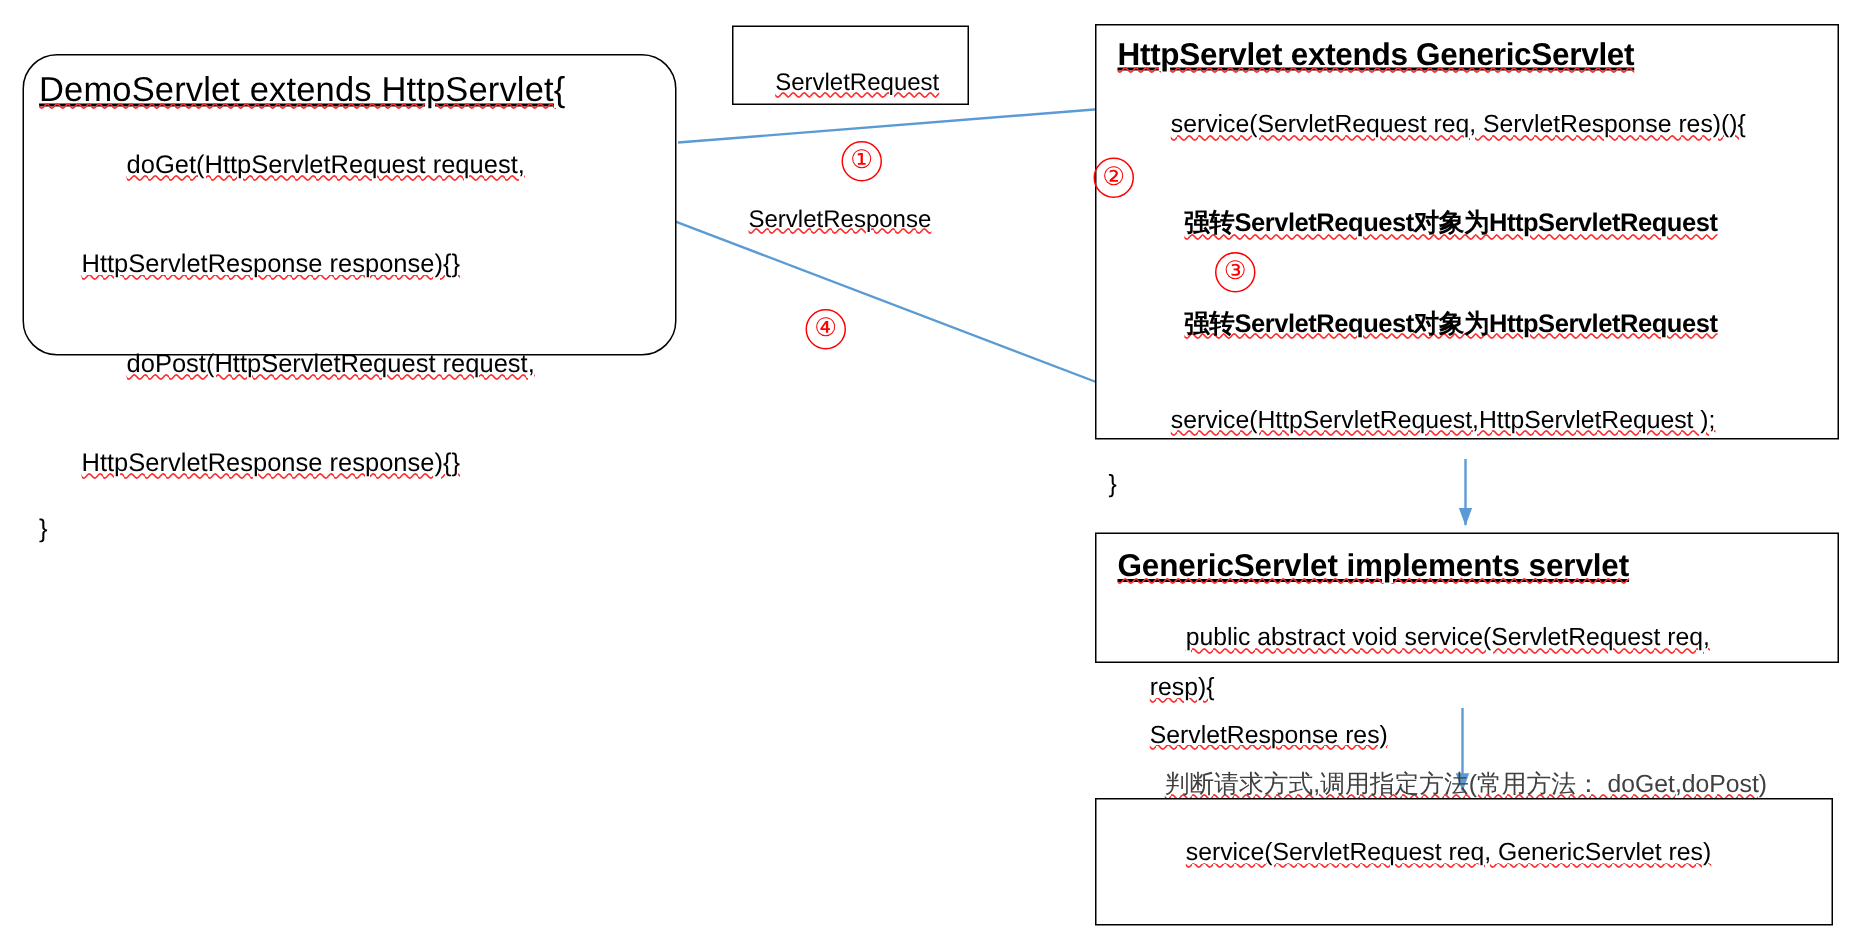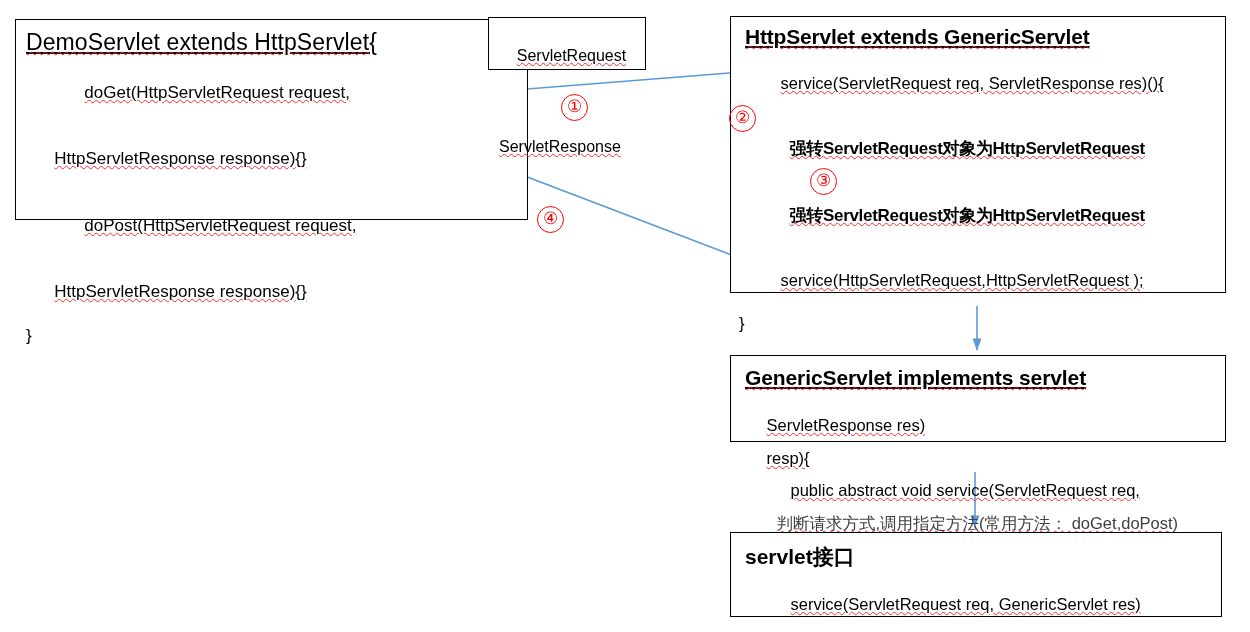--- a/index.html
+++ b/index.html
@@ -28,24 +28,25 @@
     background: #ffffff;
     z-index: 2;
   }
   .line {
     line-height: 1.30;
     white-space: pre-wrap;
   }
   
   #box-demoservlet {
     left: 15px;
-    top: 19px;
-    width: 513px;
+    top: 36px;
+    width: 436px;
     height: 201px;
     padding: 6px 8px 0 8px;
+    border-radius: 23px;
   }
   #box-demoservlet .hdr {
     font-size: 23px;
     letter-spacing: 0.1px;
     margin: 3px 0 4px 2px;
   }
   #box-demoservlet .body {
     font-size: 17px;
     margin-left: 2px;
   }
@@ -242,31 +243,30 @@
     </div>
     <div class="line">}</div>
   </div>
 </div>
 
 <div class="box" id="box-genericservlet">
   <div class="hdr">
     <span class="ul"><span class="sq">GenericServlet  implements  servlet</span></span>
   </div>
   <div class="body">
-    <div class="line">
-      <span class="sq">ServletResponse res)</span>
-    </div>
     <div class="line i1">
       <span class="sq">public abstract void service(ServletRequest req,</span>
     </div>
+    <div class="line">
+      <span class="sq">ServletResponse res)</span>
+    </div>
   </div>
 </div>
 
 <div class="box" id="box-servlet-interface">
-  <div class="hdr">servlet接口</div>
   <div class="body">
     <div class="line i1">
       <span class="sq">service(ServletRequest req, GenericServlet res)</span>
     </div>
   </div>
 </div>
 
 <div class="step" id="step-1">①</div>
 <div class="step" id="step-2">②</div>
 <div class="step" id="step-3">③</div>

